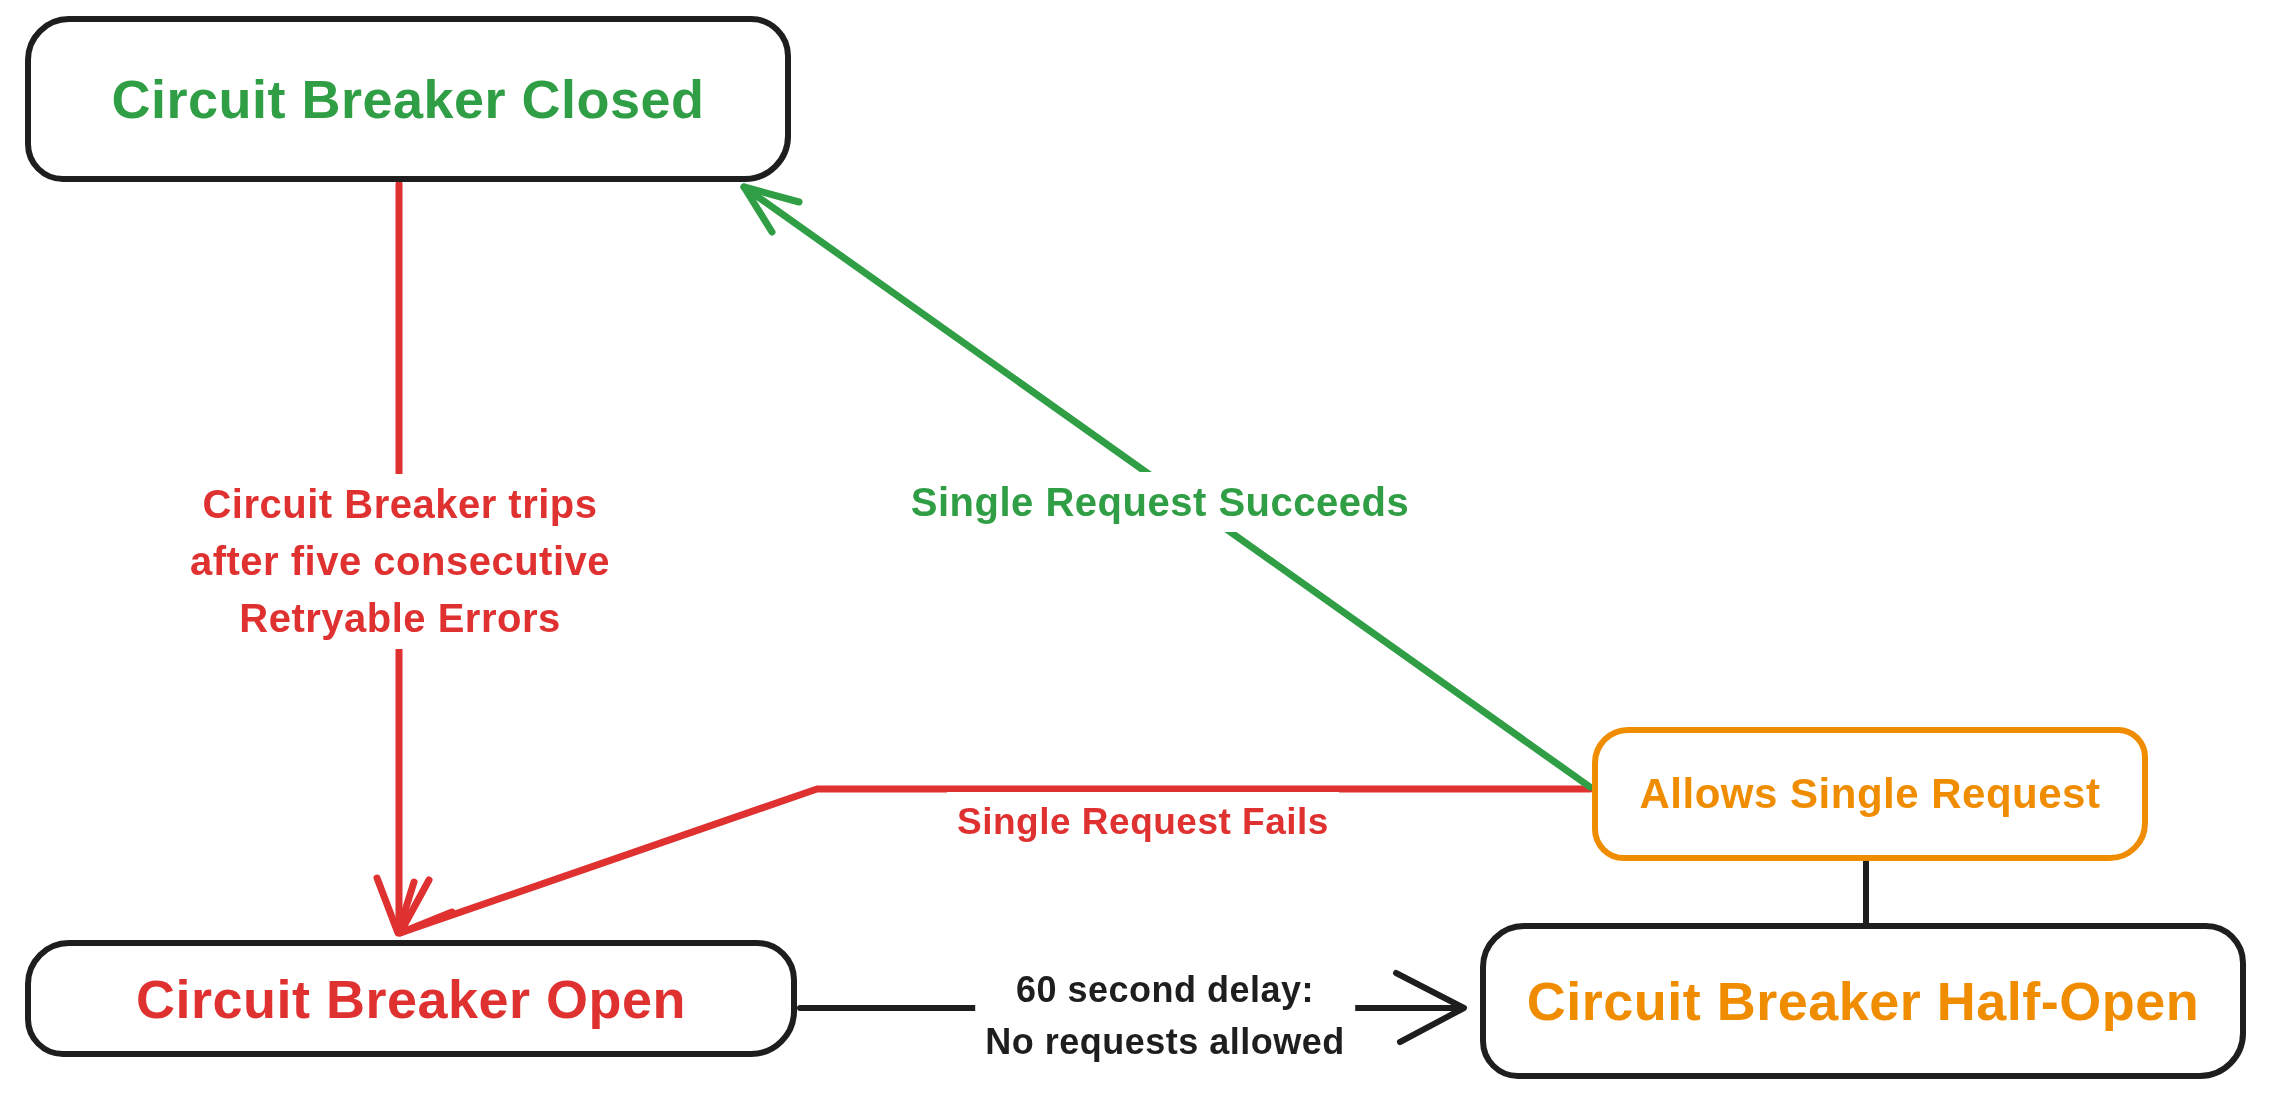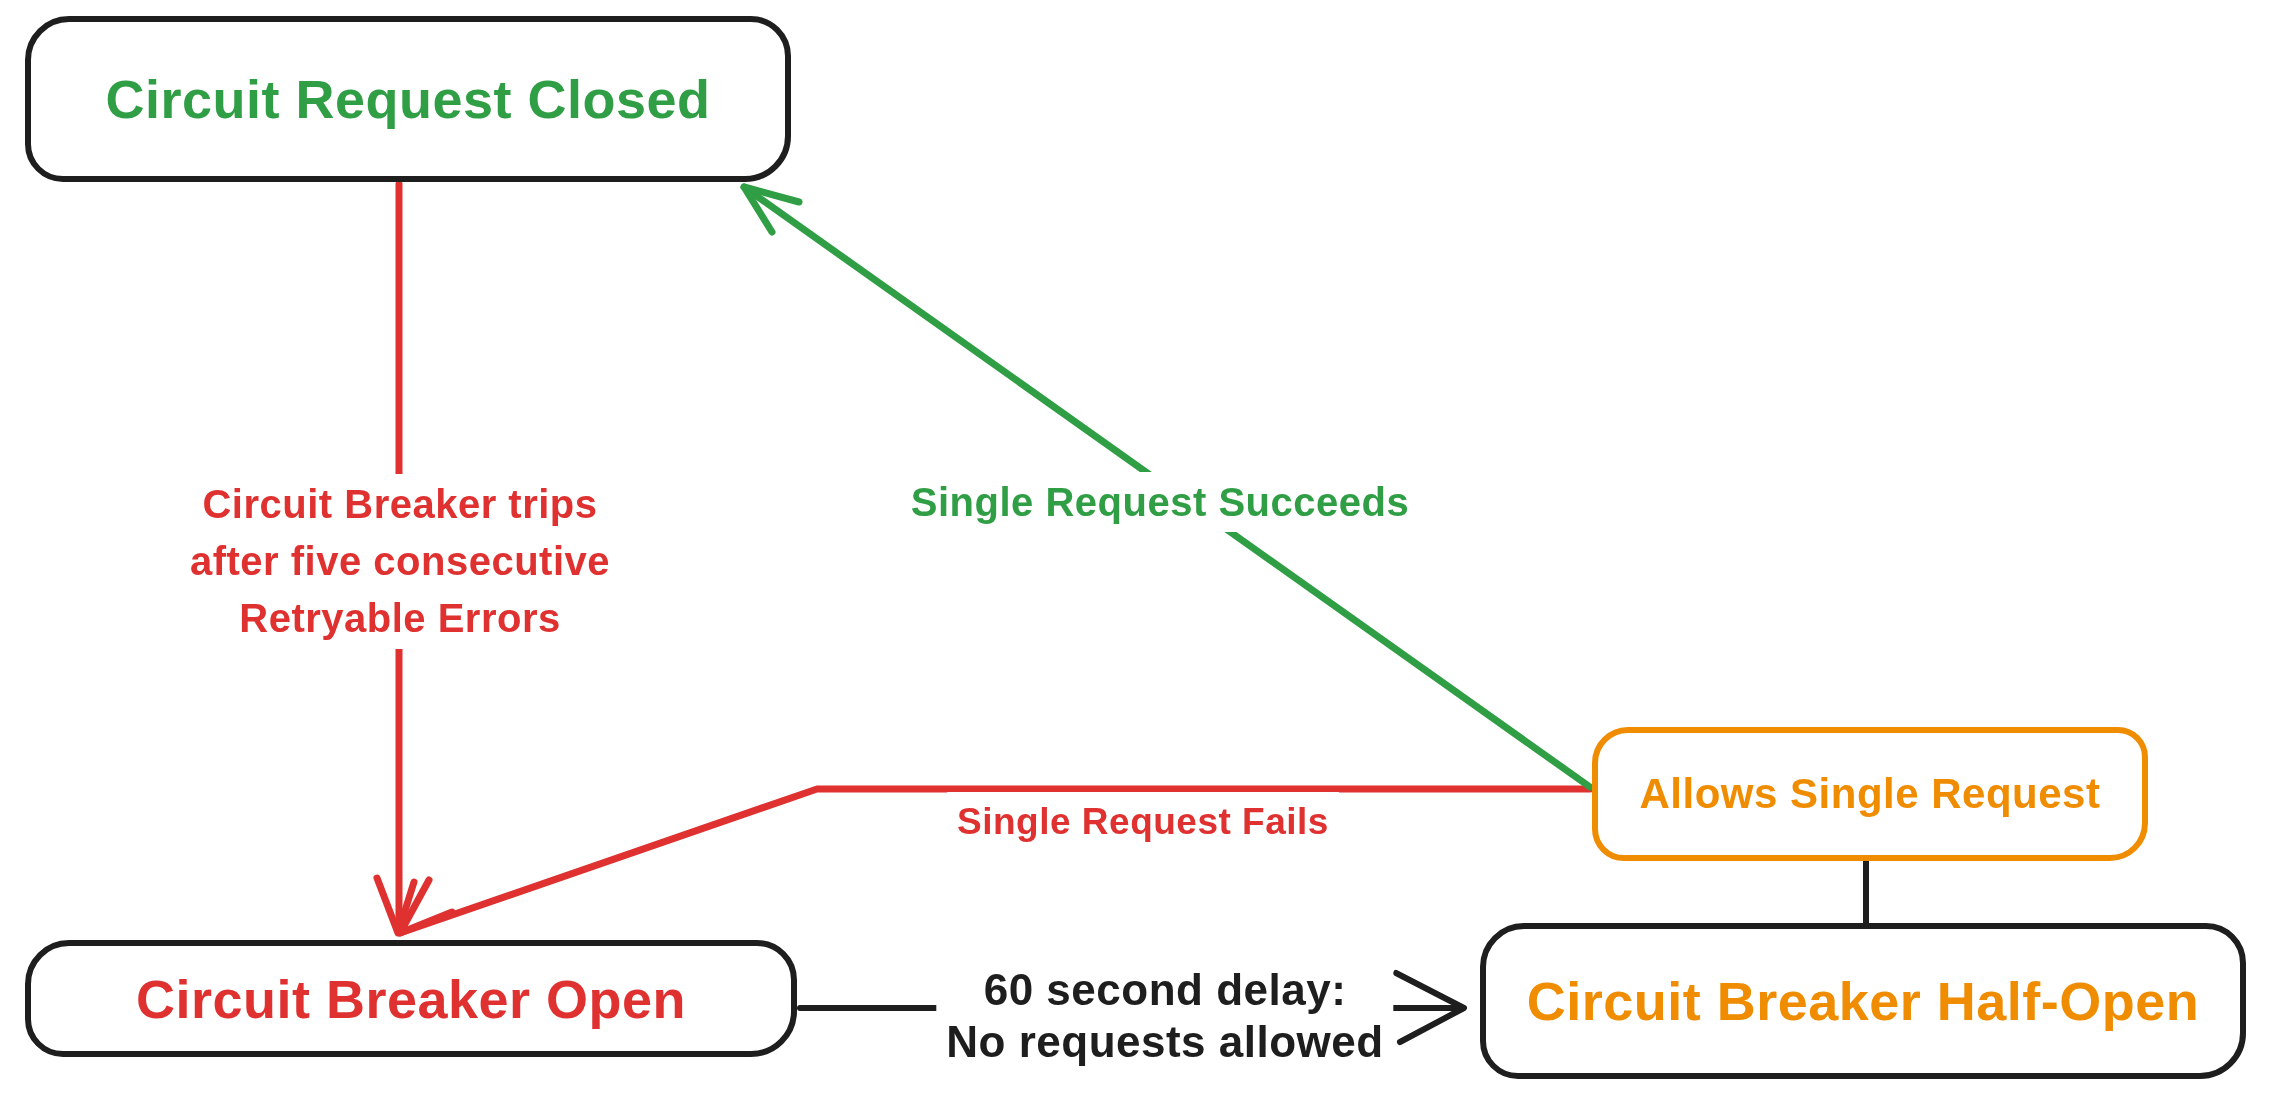--- a/index.html
+++ b/index.html
@@ -59,21 +59,21 @@
     font-weight: 700;
     white-space: nowrap;
     padding: 2px 10px;
     letter-spacing: 0.5px;
   }
   .edge-label .line { display: block; }
 
   #label-trip     { left: 400px;  top: 474px; font-size: 40px; line-height: 57px; }
   #label-succeeds { left: 1160px; top: 472px; font-size: 40px; line-height: 56px; }
   #label-fails    { left: 1143px; top: 792px; font-size: 37px; line-height: 56px; }
-  #label-delay    { left: 1165px; top: 962px; font-size: 44px; line-height: 52px; }
+  #label-delay    { left: 1165px; top: 962px; font-size: 36px; line-height: 52px; }
 
   .green  { color: #2f9e44; }
   .red    { color: #e03131; }
   .orange { color: #f08c00; }
   .ink    { color: #1e1e1e; }
 </style>
 </head>
 <body>
 
 <div class="canvas">
@@ -108,21 +108,21 @@
   <div class="edge-label red" id="label-fails">
     <span class="line">Single Request Fails</span>
   </div>
 
   <div class="edge-label ink" id="label-delay">
     <span class="line">60 second delay:</span>
     <span class="line">No requests allowed</span>
   </div>
 
   <div class="node node-black" id="node-closed">
-    <span class="title green">Circuit Request Closed</span>
+    <span class="title green">Circuit Breaker Closed</span>
   </div>
 
   <div class="node node-black" id="node-open">
     <span class="title red">Circuit Breaker Open</span>
   </div>
 
   <div class="node node-black" id="node-halfopen">
     <span class="title orange">Circuit Breaker Half-Open</span>
   </div>
 

